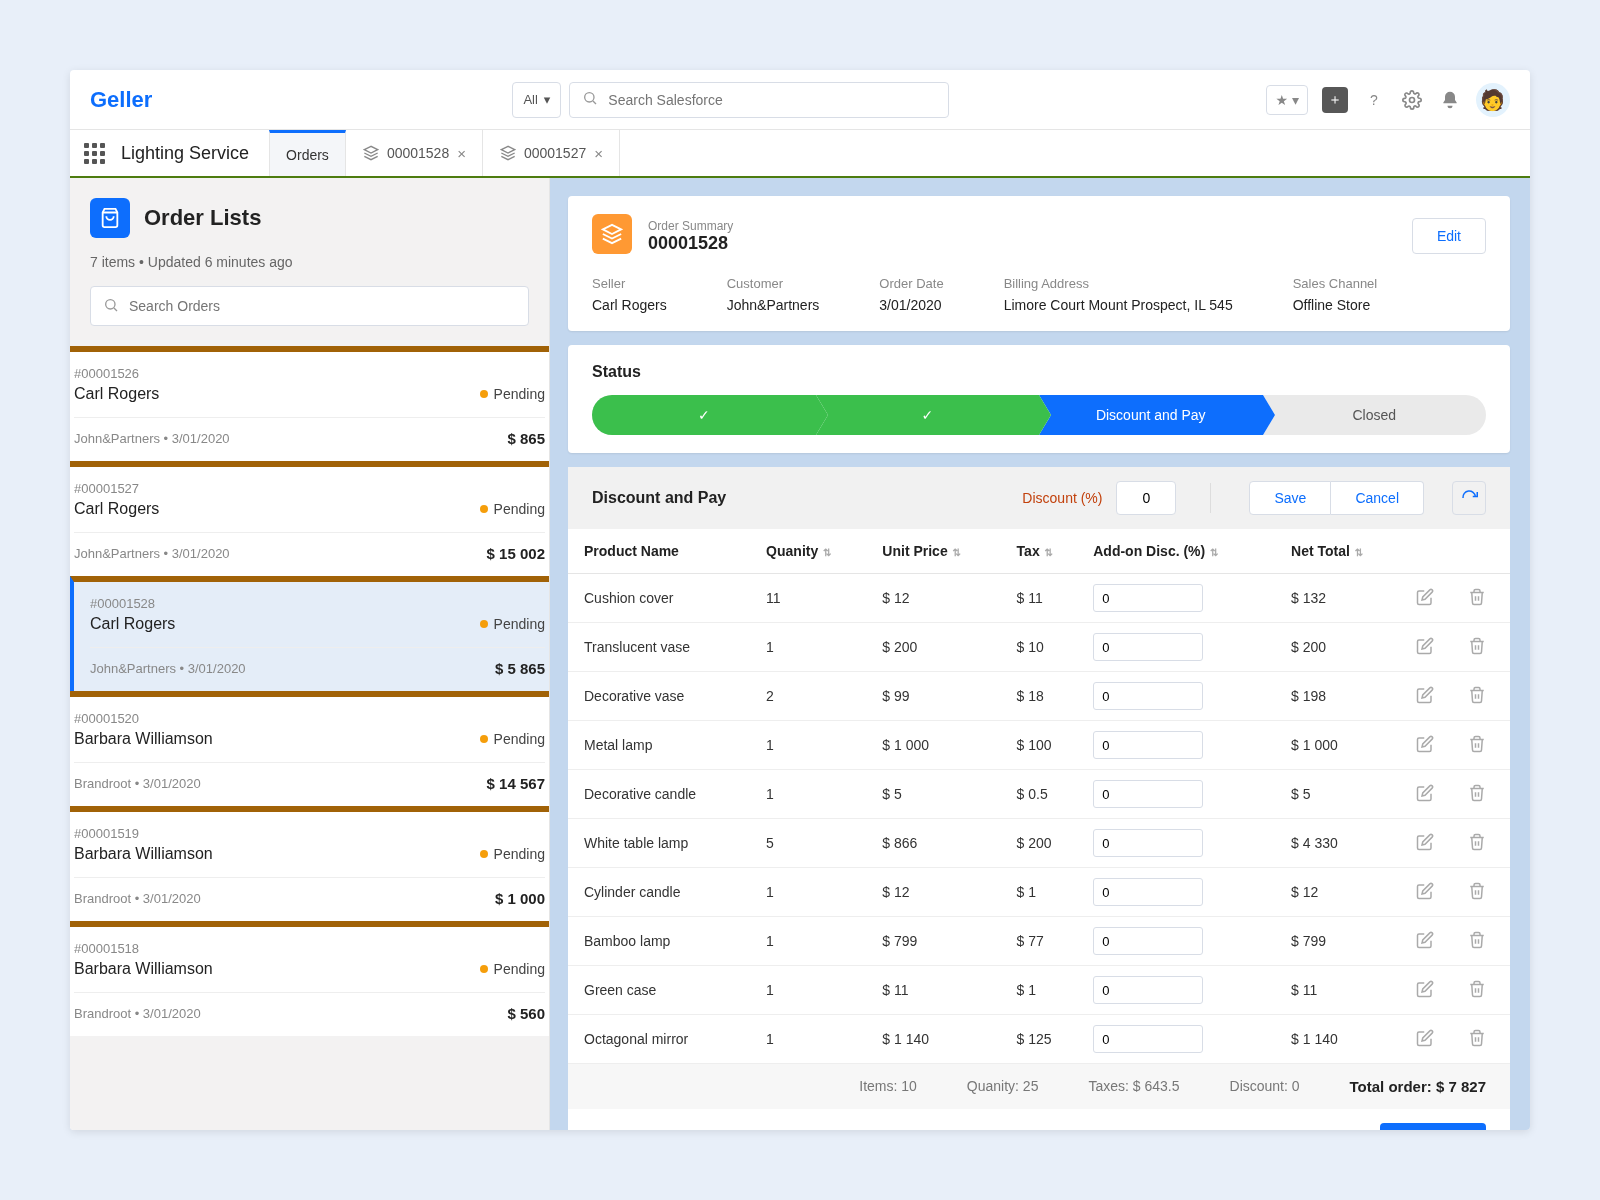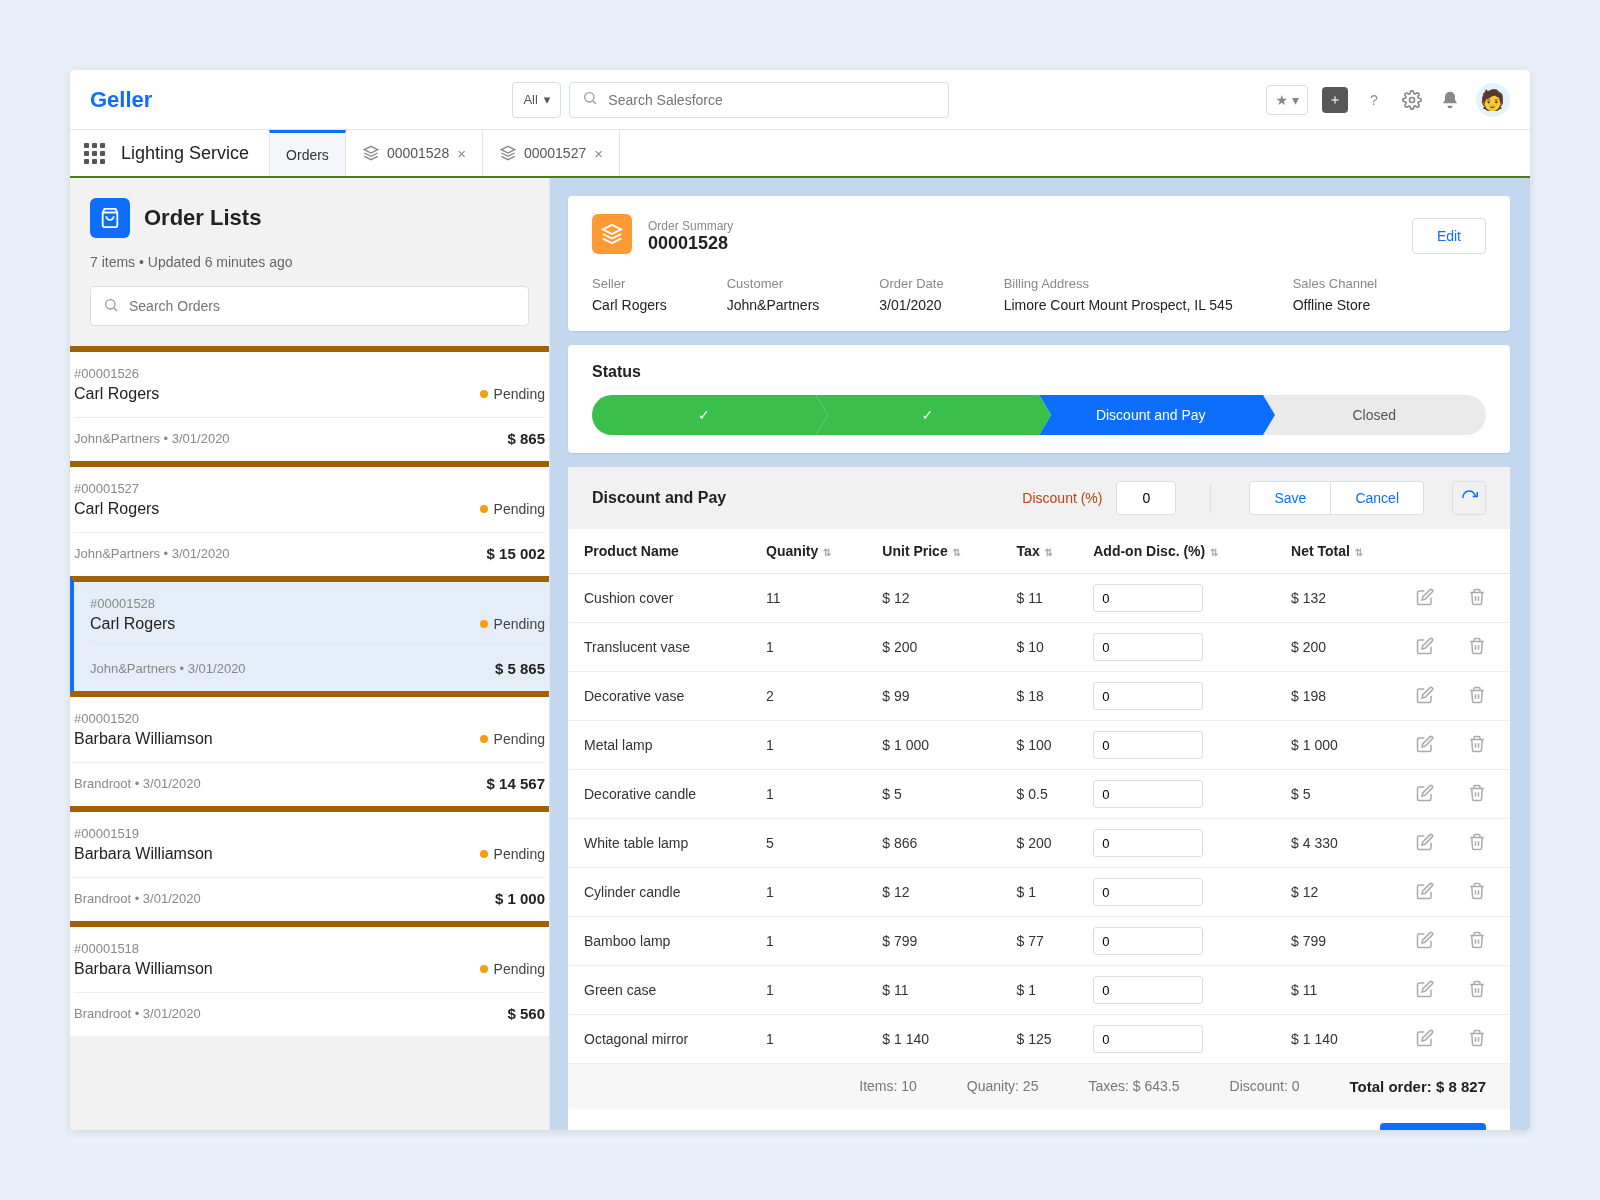--- a/index.html
+++ b/index.html
@@ -529,21 +529,21 @@
                     <path d="M8 6V4a2 2 0 012-2h4a2 2 0 012 2v2"></path>
                   </svg></td>
               </tr>
             </tbody>
         </table>
         <div class="totals">
           <span>Items: 10</span>
           <span>Quanity: 25</span>
           <span>Taxes: $ 643.5</span>
           <span>Discount: 0</span>
-          <span class="grand">Total order: $ 8 827</span>
+          <span class="grand">Total order: $ 7 827</span>
         </div>
         <div class="pay-row">
           <button class="pay-btn">To Pay</button>
         </div>
       </div>
     </div>
   </div>
 </div>
 
 </body></html>

